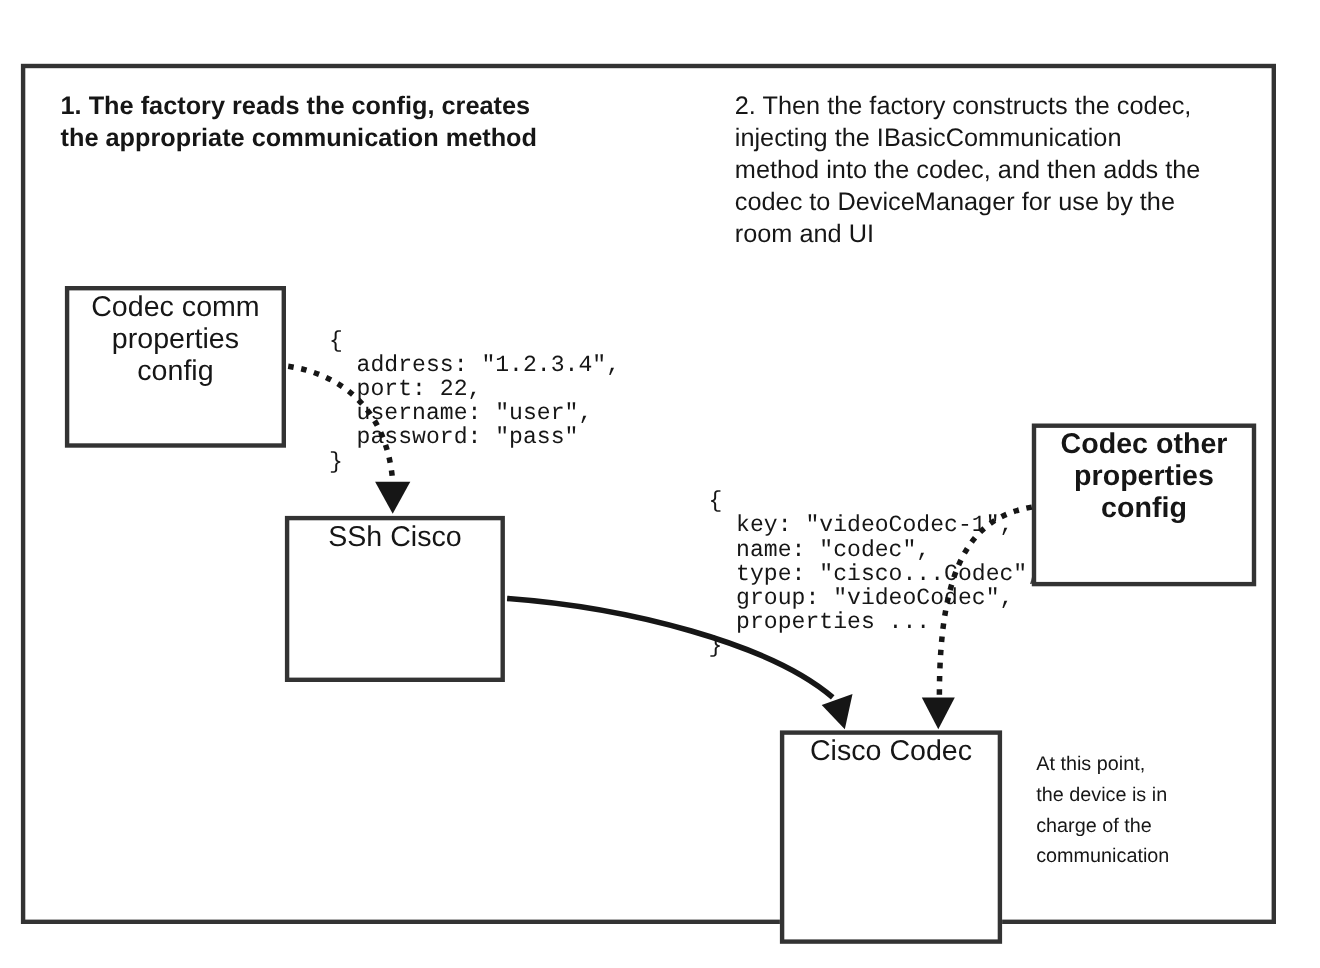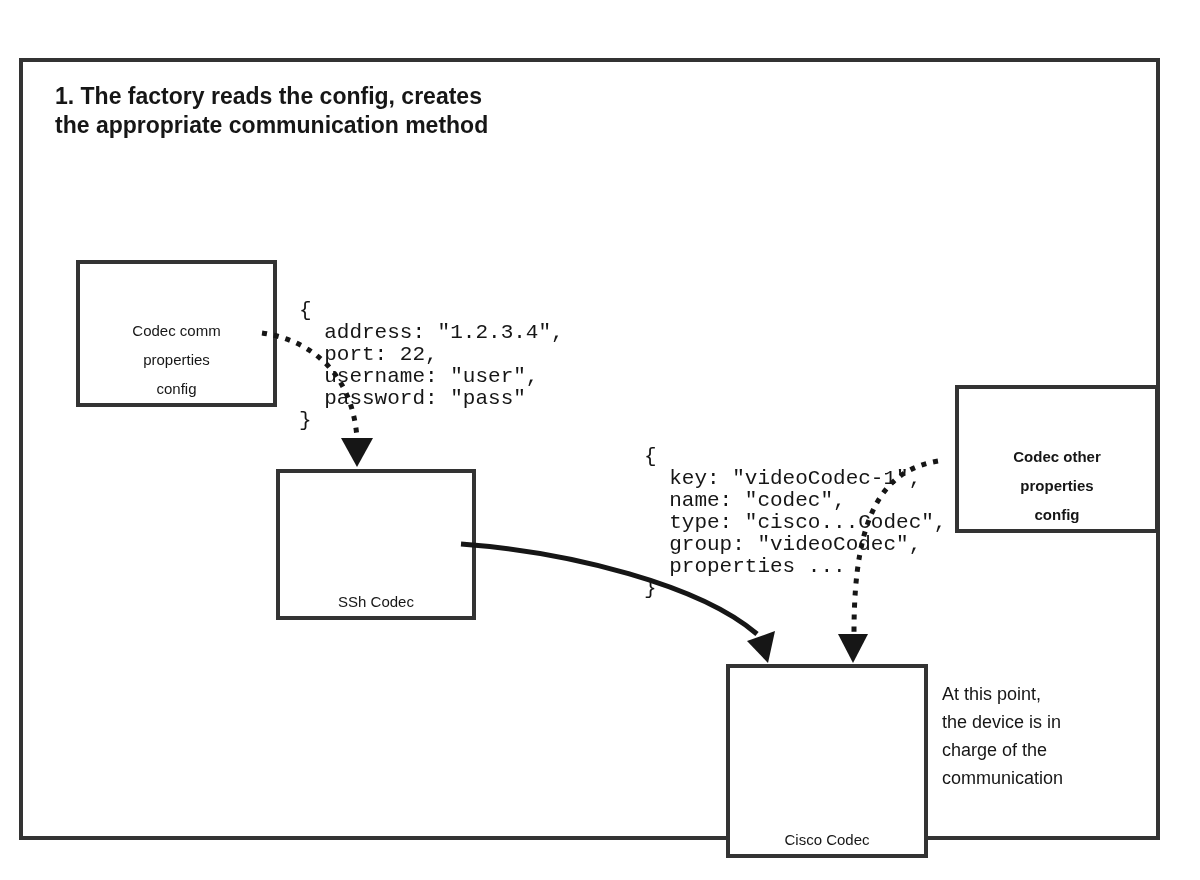--- a/index.html
+++ b/index.html
@@ -32,27 +32,26 @@
     line-height: 29px;
     white-space: pre-line;
   }
   .ann-step1 { left: 55px;  top: 82px; width: 490px; font-weight: bold; }
   .ann-step2 { left: 668px; top: 82px; width: 480px; }
   .node {
     position: absolute;
     border: 4px solid var(--border);
     background: var(--bg);
     display: flex;
-    align-items: flex-end;
+    align-items: flex-start;
     justify-content: center;
     text-align: center;
-    font-size: 15px;
+    font-size: 26px;
     line-height: 29px;
     white-space: pre-line;
-    margin-left: 17px;
   }
   .node-codec-comm  { left: 59px;  top: 260px; width: 201px; height: 147px; }
   .node-ssh         { left: 259px; top: 469px; width: 200px; height: 151px; }
   .node-codec-other { left: 938px; top: 385px; width: 204px; height: 148px; font-weight: bold; }
   .node-cisco       { left: 709px; top: 664px; width: 202px; height: 194px; }
   .code {
     position: absolute;
     margin: 0;
     font-family: "Liberation Mono", "DejaVu Sans Mono", monospace;
     font-size: 21px;
@@ -86,36 +85,41 @@
 </head>
 <body>
 
 <div class="canvas">
 
   <div class="frame"></div>
 
   <p class="ann ann-step1">1. The factory reads the config, creates
 the appropriate communication method</p>
 
+  <p class="ann ann-step2">2. Then the factory constructs the codec,
+injecting the IBasicCommunication
+method into the codec, and then adds the
+codec to DeviceManager for use by the
+room and UI</p>
 
   <div class="node node-codec-comm">
     <span>Codec comm
 properties
 config</span>
   </div>
 
   <pre class="code code-comm">{
   address: "1.2.3.4",
   port: 22,
   username: "user",
   password: "pass"
 }</pre>
 
   <div class="node node-ssh">
-    <span>SSh Codec</span>
+    <span>SSh Cisco</span>
   </div>
 
   <pre class="code code-codec">{
   key: "videoCodec-1",
   name: "codec",
   type: "cisco...Codec",
   group: "videoCodec",
   properties ...
 }</pre>
 

